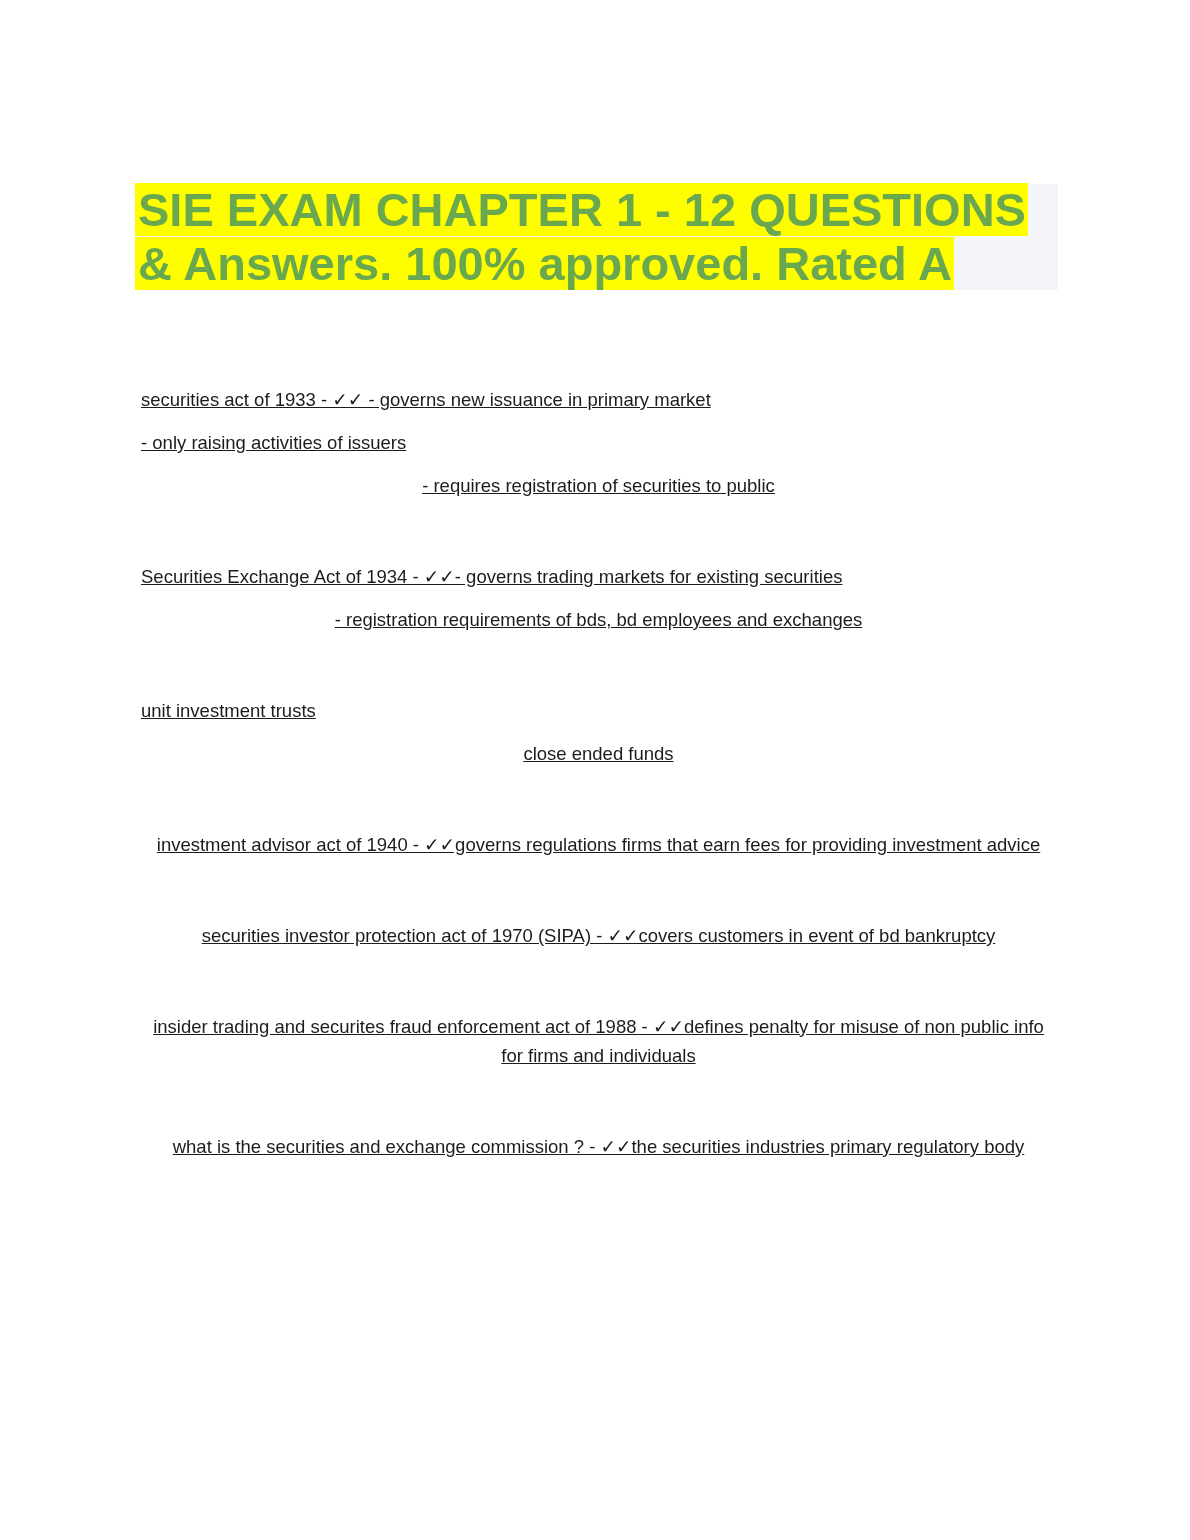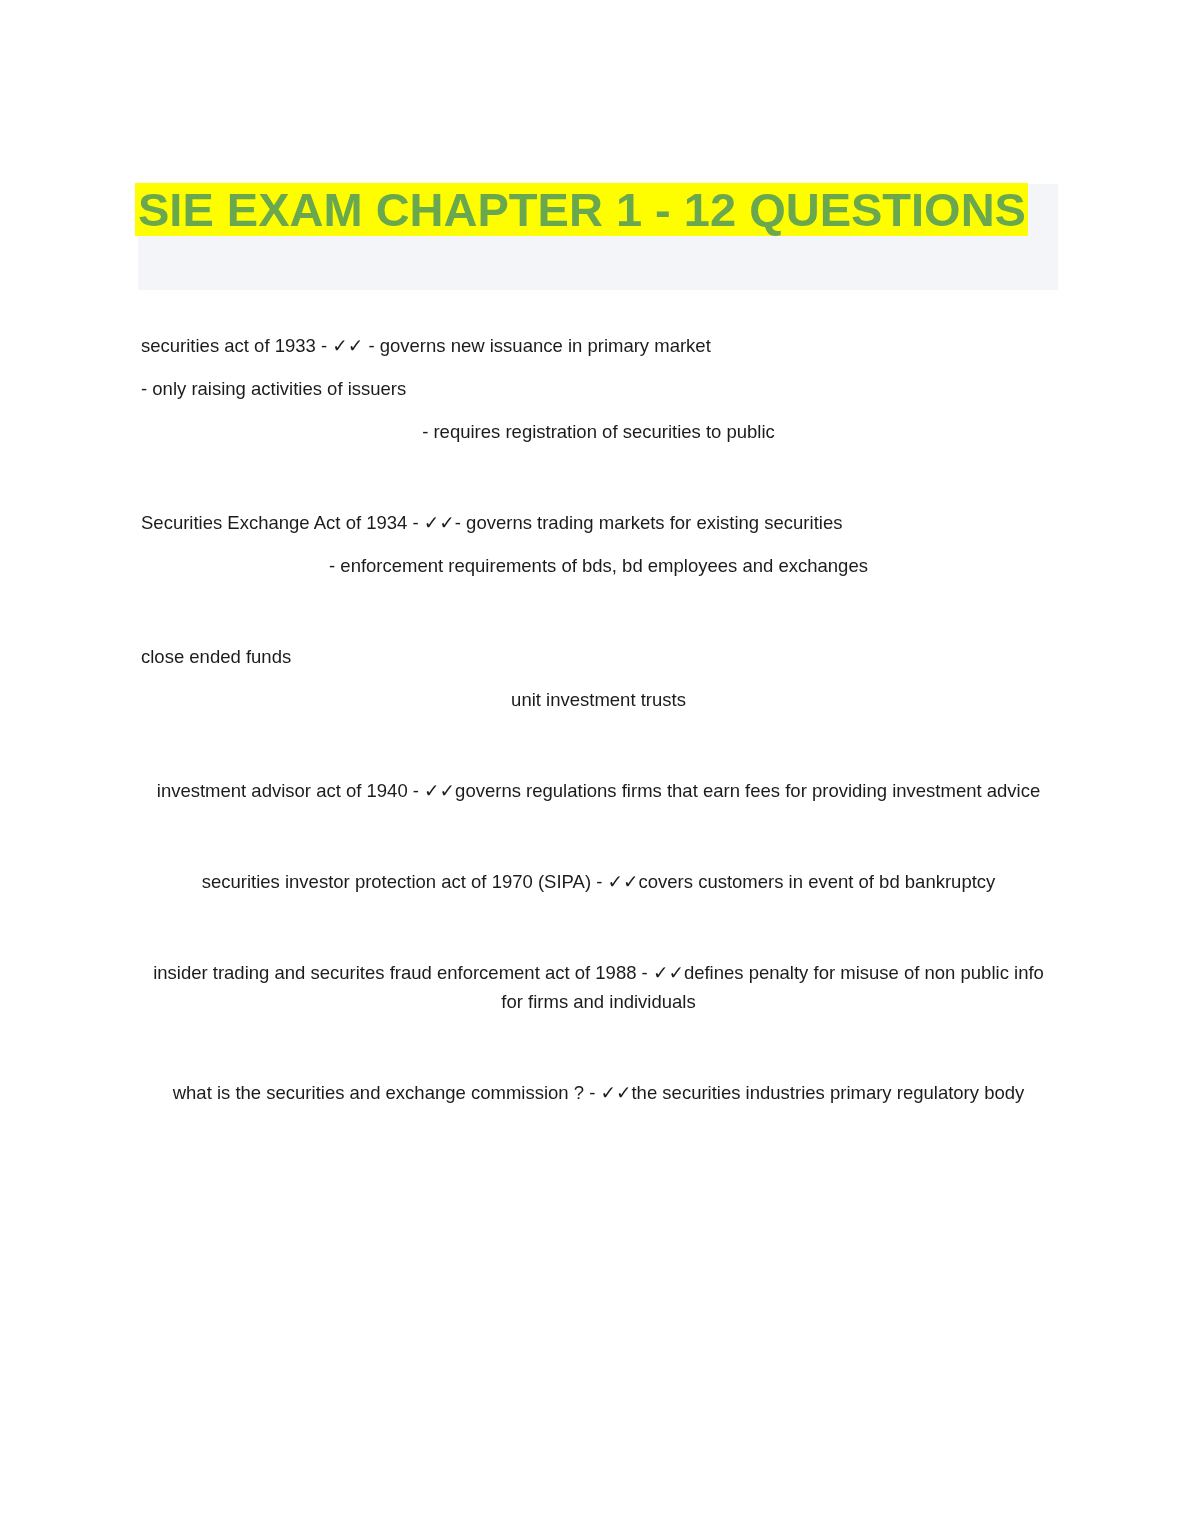--- a/index.html
+++ b/index.html
@@ -47,50 +47,51 @@
     width: 915px;
     font-size: 18.5px;
     line-height: 29px;
     color: var(--body-text, #1c1c1c);
   }
   .qa-block {
     margin: 0 0 62px 0;
   }
   .qa-paragraph {
     margin: 0 0 14px 0;
+    text-decoration: underline;
   }
   .qa-paragraph:last-child {
     margin-bottom: 0;
     text-align: center;
   }
 </style>
 </head>
 <body>
 
 <div class="page">
 
   <div class="title-wrap">
     <div class="title-gray"></div>
-    <h1 class="doc-title"><span class="hl">SIE EXAM CHAPTER 1 - 12 QUESTIONS</span><br></h1>
+    <h1 class="doc-title"><span class="hl">SIE EXAM CHAPTER 1 - 12 QUESTIONS</span><br><span class="hl">&amp; Answers. 100% approved. Rated A</span></h1>
   </div>
 
   <main class="doc-body">
 
   <div class="qa-block">
         <p class="qa-paragraph">securities act of 1933 - ✓✓ - governs new issuance in primary market</p>
         <p class="qa-paragraph">- only raising activities of issuers</p>
         <p class="qa-paragraph">- requires registration of securities to public</p>
       </div>
       <div class="qa-block">
         <p class="qa-paragraph">Securities Exchange Act of 1934 - ✓✓- governs trading markets for existing securities</p>
-        <p class="qa-paragraph">- enforcement requirements of bds, bd employees and exchanges</p>
+        <p class="qa-paragraph">- registration requirements of bds, bd employees and exchanges</p>
       </div>
       <div class="qa-block">
+        <p class="qa-paragraph">unit investment trusts</p>
         <p class="qa-paragraph">close ended funds</p>
-        <p class="qa-paragraph">unit investment trusts</p>
       </div>
       <div class="qa-block">
         <p class="qa-paragraph">investment advisor act of 1940 - ✓✓governs regulations firms that earn fees for providing investment advice</p>
       </div>
       <div class="qa-block">
         <p class="qa-paragraph">securities investor protection act of 1970 (SIPA) - ✓✓covers customers in event of bd bankruptcy</p>
       </div>
       <div class="qa-block">
         <p class="qa-paragraph">insider trading and securites fraud enforcement act of 1988 - ✓✓defines penalty for misuse of non public info for firms and individuals</p>
       </div>

